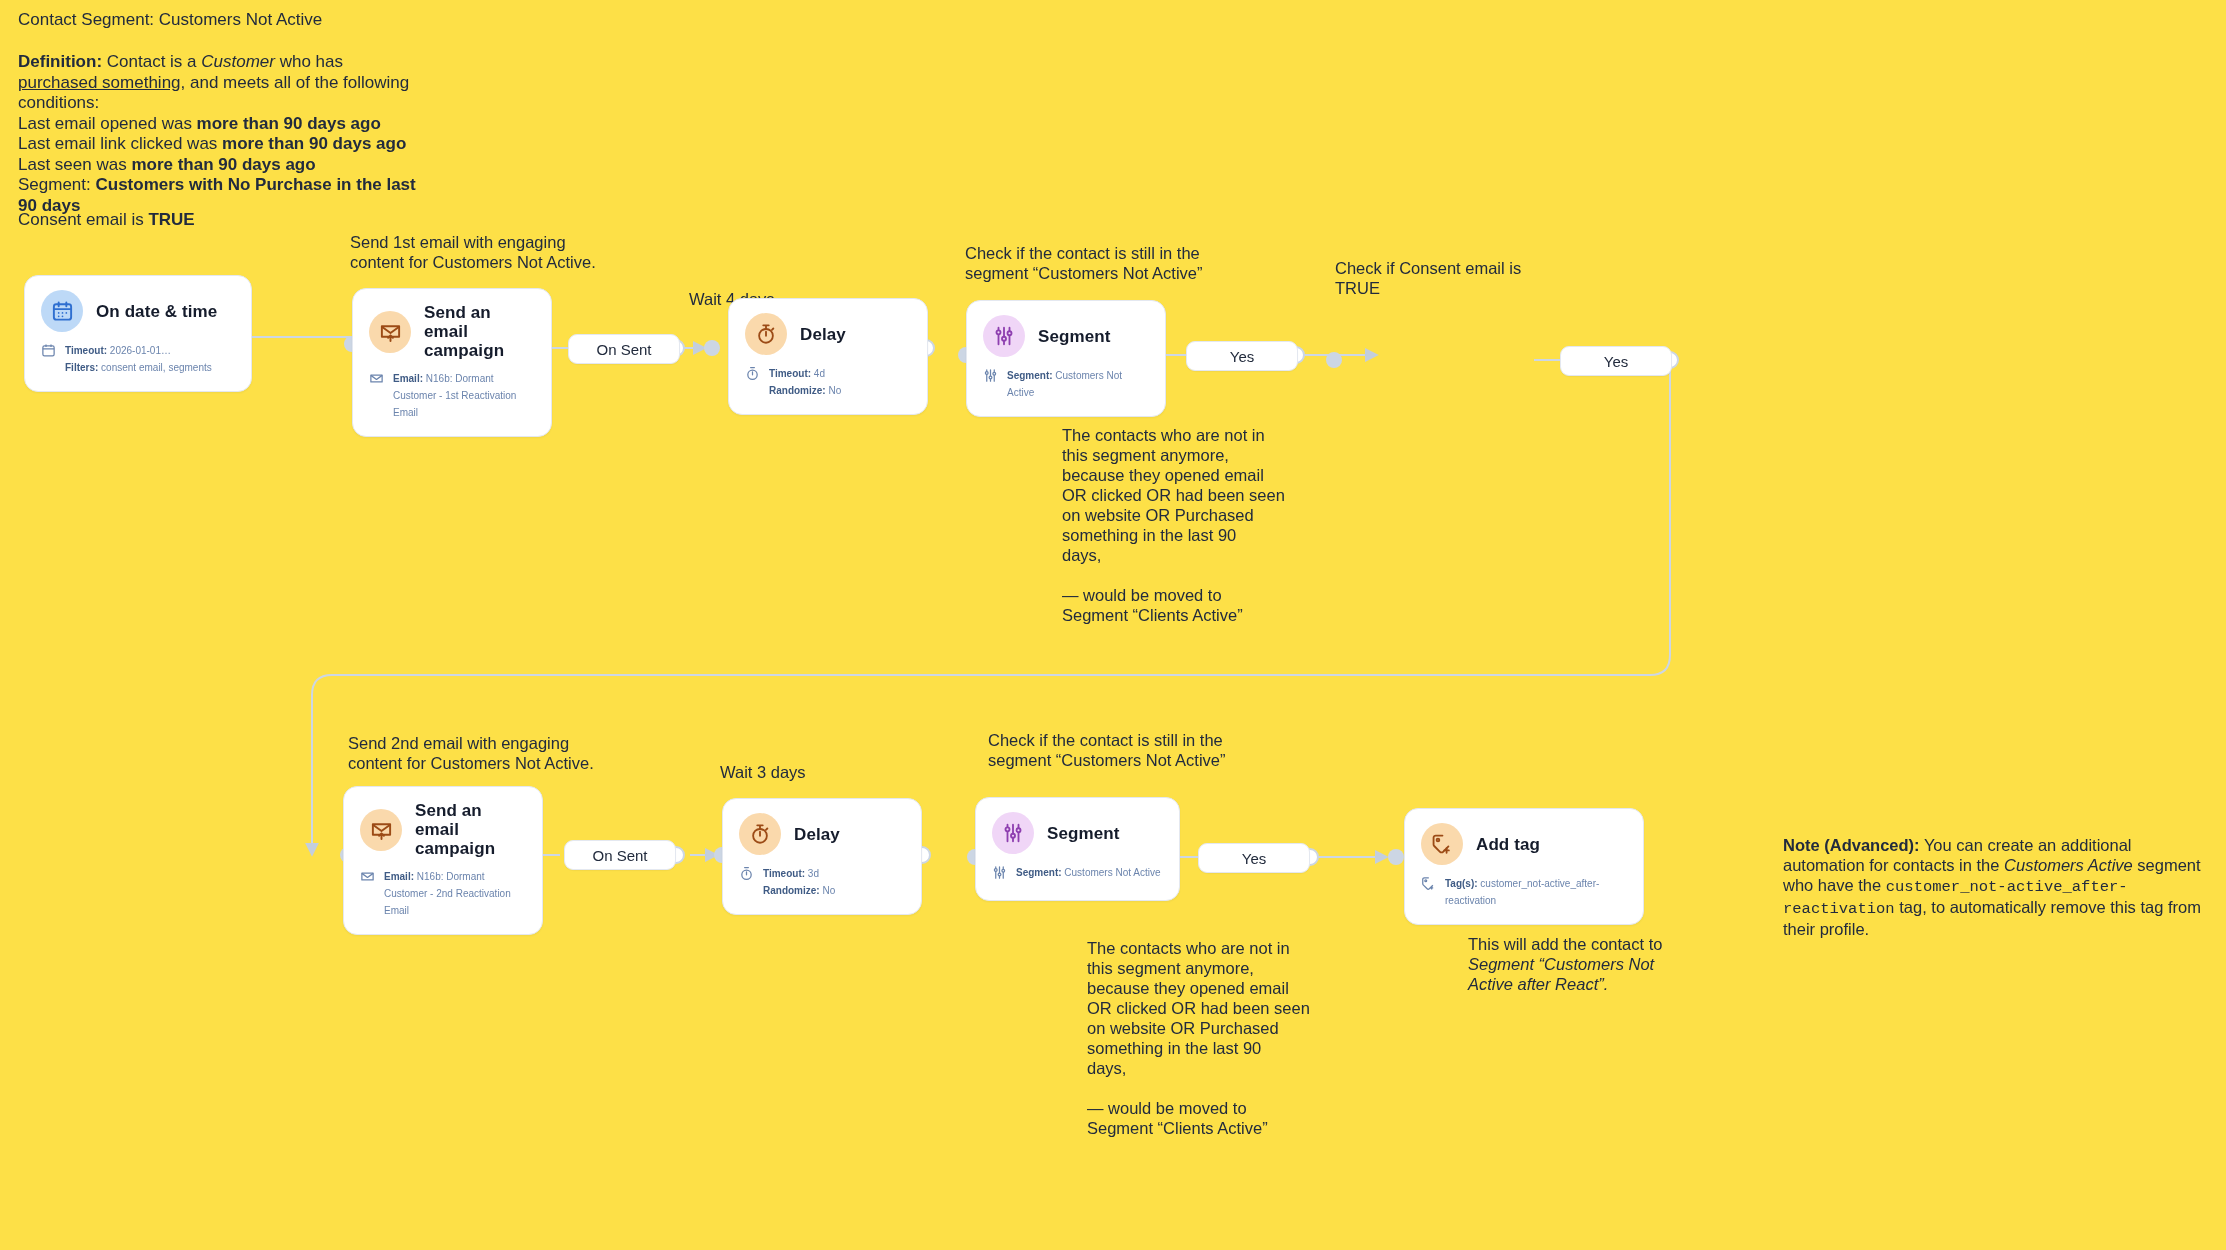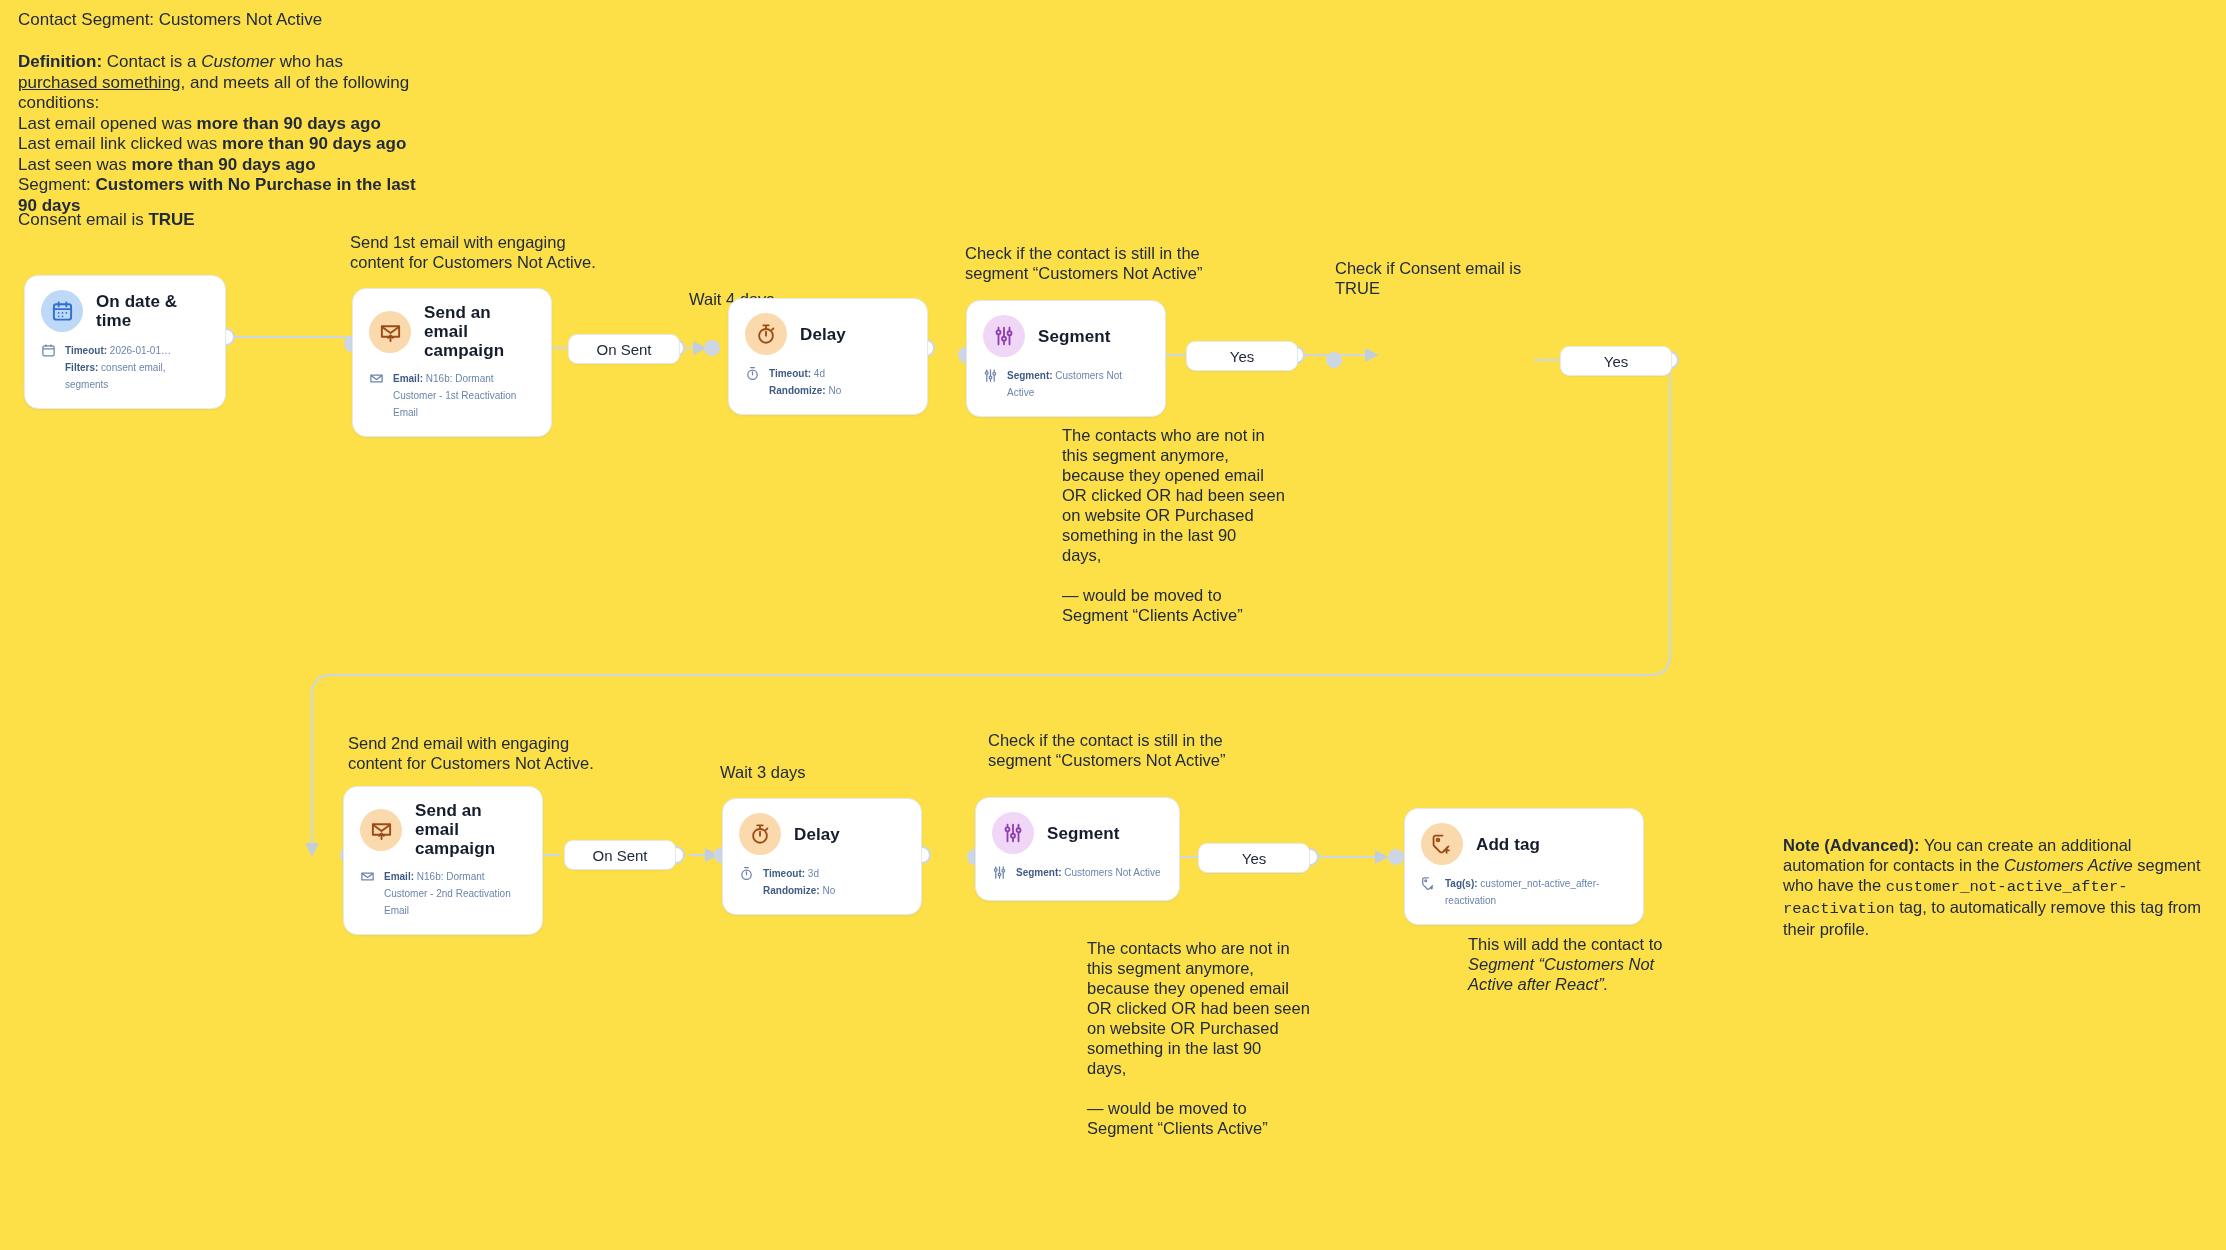--- a/index.html
+++ b/index.html
@@ -185,21 +185,21 @@
   <div class="desc" style="left:18px; top:210px;"><span>Consent email is </span><b>TRUE</b></div>
 
   <div class="caption" style="left:350px; top:232px; width:300px;">Send 1st email with engaging
 content for Customers Not Active.</div>
   <div class="caption" style="left:689px; top:255px;margin-top:34px;">Wait 4 days</div>
   <div class="caption" style="left:965px; top:243px; width:300px;">Check if the contact is still in the
 segment “Customers Not Active”</div>
   <div class="caption" style="left:1335px; top:258px; width:260px;">Check if Consent email is
 TRUE</div>
 
-  <div class="node" style="left:24px; top:275px; width:202px;">
+  <div class="node" style="left:24px; top:275px; width:228px;">
     <div class="node-head">
       <div class="node-ico ico-blue">
         <svg width="23" height="23" viewBox="0 0 24 24" fill="none" stroke="#2f6fd0" stroke-width="2" stroke-linecap="round">
             <rect x="3" y="4.5" width="18" height="16" rx="2.5"></rect>
             <path d="M3 9.5h18M8 2.5v4M16 2.5v4"></path>
             <circle cx="8" cy="13.5" r=".9" fill="#2f6fd0" stroke="none"></circle>
             <circle cx="12" cy="13.5" r=".9" fill="#2f6fd0" stroke="none"></circle>
             <circle cx="16" cy="13.5" r=".9" fill="#2f6fd0" stroke="none"></circle>
             <circle cx="8" cy="17" r=".9" fill="#2f6fd0" stroke="none"></circle>
             <circle cx="12" cy="17" r=".9" fill="#2f6fd0" stroke="none"></circle>

